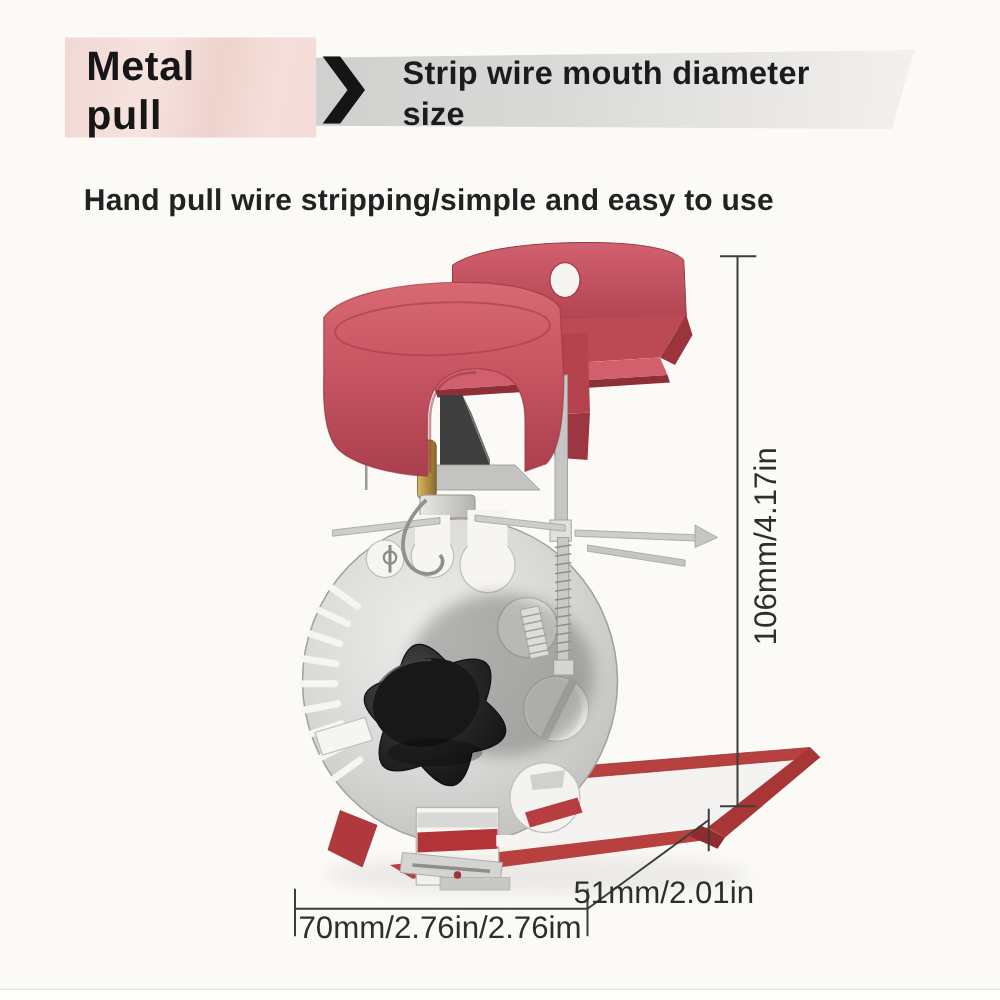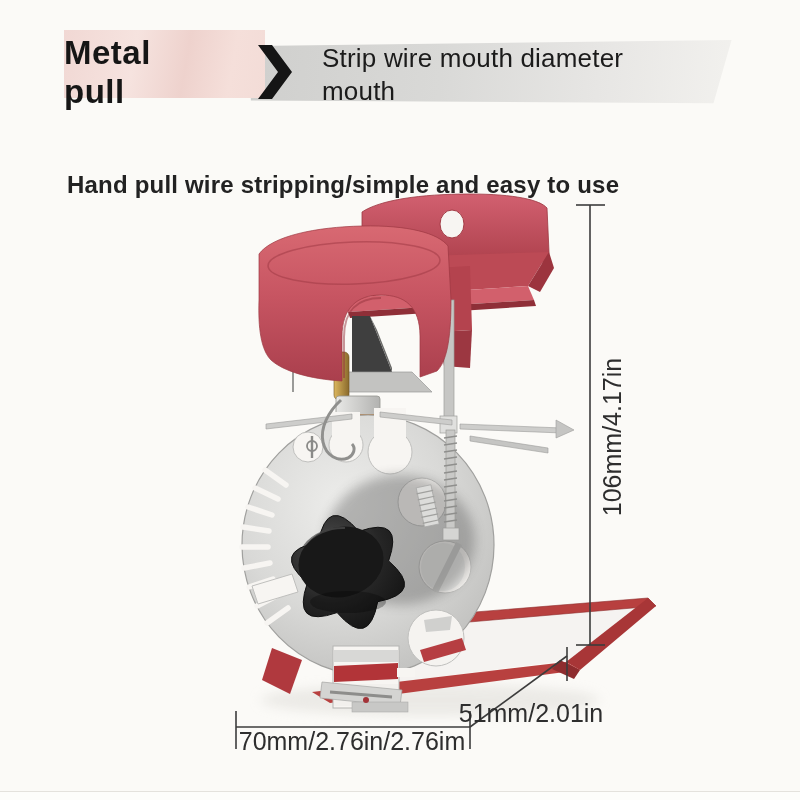--- a/index.html
+++ b/index.html
@@ -5,33 +5,33 @@
   html,body{margin:0;padding:0;}
   body{width:800px;height:800px;background:#fbfaf7;font-family:"Liberation Sans","DejaVu Sans",sans-serif;}
   #stage{position:relative;width:800px;height:800px;overflow:hidden;background:#fbfaf7;}
 
   .banner{
     position:absolute;left:246px;top:38px;width:488px;height:68px;
     background:linear-gradient(95deg,#cfcfcd 0%,#d9d9d7 40%,#e7e6e4 72%,#f2f1ee 100%);
     clip-path:polygon(0.5% 12%,99.5% 3%,95.8% 96%,1% 92%);
   }
   .badge{
-    position:absolute;left:64px;top:30px;width:201px;height:68px;
+    position:absolute;left:52px;top:30px;width:201px;height:80px;
     background:linear-gradient(100deg,#f1d8d4 0%,#f6e3df 35%,#eed2cd 60%,#f5dfda 82%,#f3dcd7 100%);
     color:#161616;font-size:33px;line-height:39px;font-weight:600;
-    box-sizing:border-box;padding-top:3px;letter-spacing:.5px;
+    padding-left:17px;box-sizing:border-box;padding-top:3px;letter-spacing:.5px;
   }
   .chevron{position:absolute;left:256px;top:45px;width:36px;height:54px;}
   .banner-text{
     position:absolute;left:322px;top:42px;color:#1b1b1b;
-    font-size:26px;line-height:33px;font-weight:400;letter-spacing:.2px;
+    font-size:26px;line-height:33px;font-weight:700;letter-spacing:.2px;
   }
   .tagline{
     position:absolute;left:67px;top:147px;color:#222;
-    font-size:24px;font-weight:600;letter-spacing:.2px;margin-top:24px;
+    font-size:24px;font-weight:600;letter-spacing:.2px;
   }
   svg text{font-family:"Liberation Sans","DejaVu Sans",sans-serif;}
   .photo-edge{position:absolute;left:0;top:791px;width:800px;height:9px;background:#fdfdfb;border-top:1px solid #e4e2dd;}
 </style>
 </head>
 <body>
 
 <div id="stage">
 
   <div class="banner"></div>
@@ -40,21 +40,21 @@
     <div>Metal</div>
     <div>pull</div>
   </div>
 
   <svg class="chevron" viewBox="0 0 36 54" aria-hidden="true">
     <polygon points="2,0 16,0 36,27 16,54 2,54 22,27" fill="#151515"></polygon>
   </svg>
 
   <div class="banner-text">
     <div>Strip wire mouth diameter</div>
-    <div>mouth</div>
+    <div>size</div>
   </div>
 
   <div class="tagline">Hand pull wire stripping/simple and easy to use</div>
 
   <svg width="800" height="800" viewBox="0 0 800 800" style="position:absolute;left:0;top:0;">
     <defs>
       <linearGradient id="redSaddle" x1="0" y1="0" x2="0" y2="1">
         <stop offset="0" stop-color="#d86972"></stop>
           <stop offset="0.45" stop-color="#c75562"></stop>
           <stop offset="1" stop-color="#aa3f4d"></stop>

